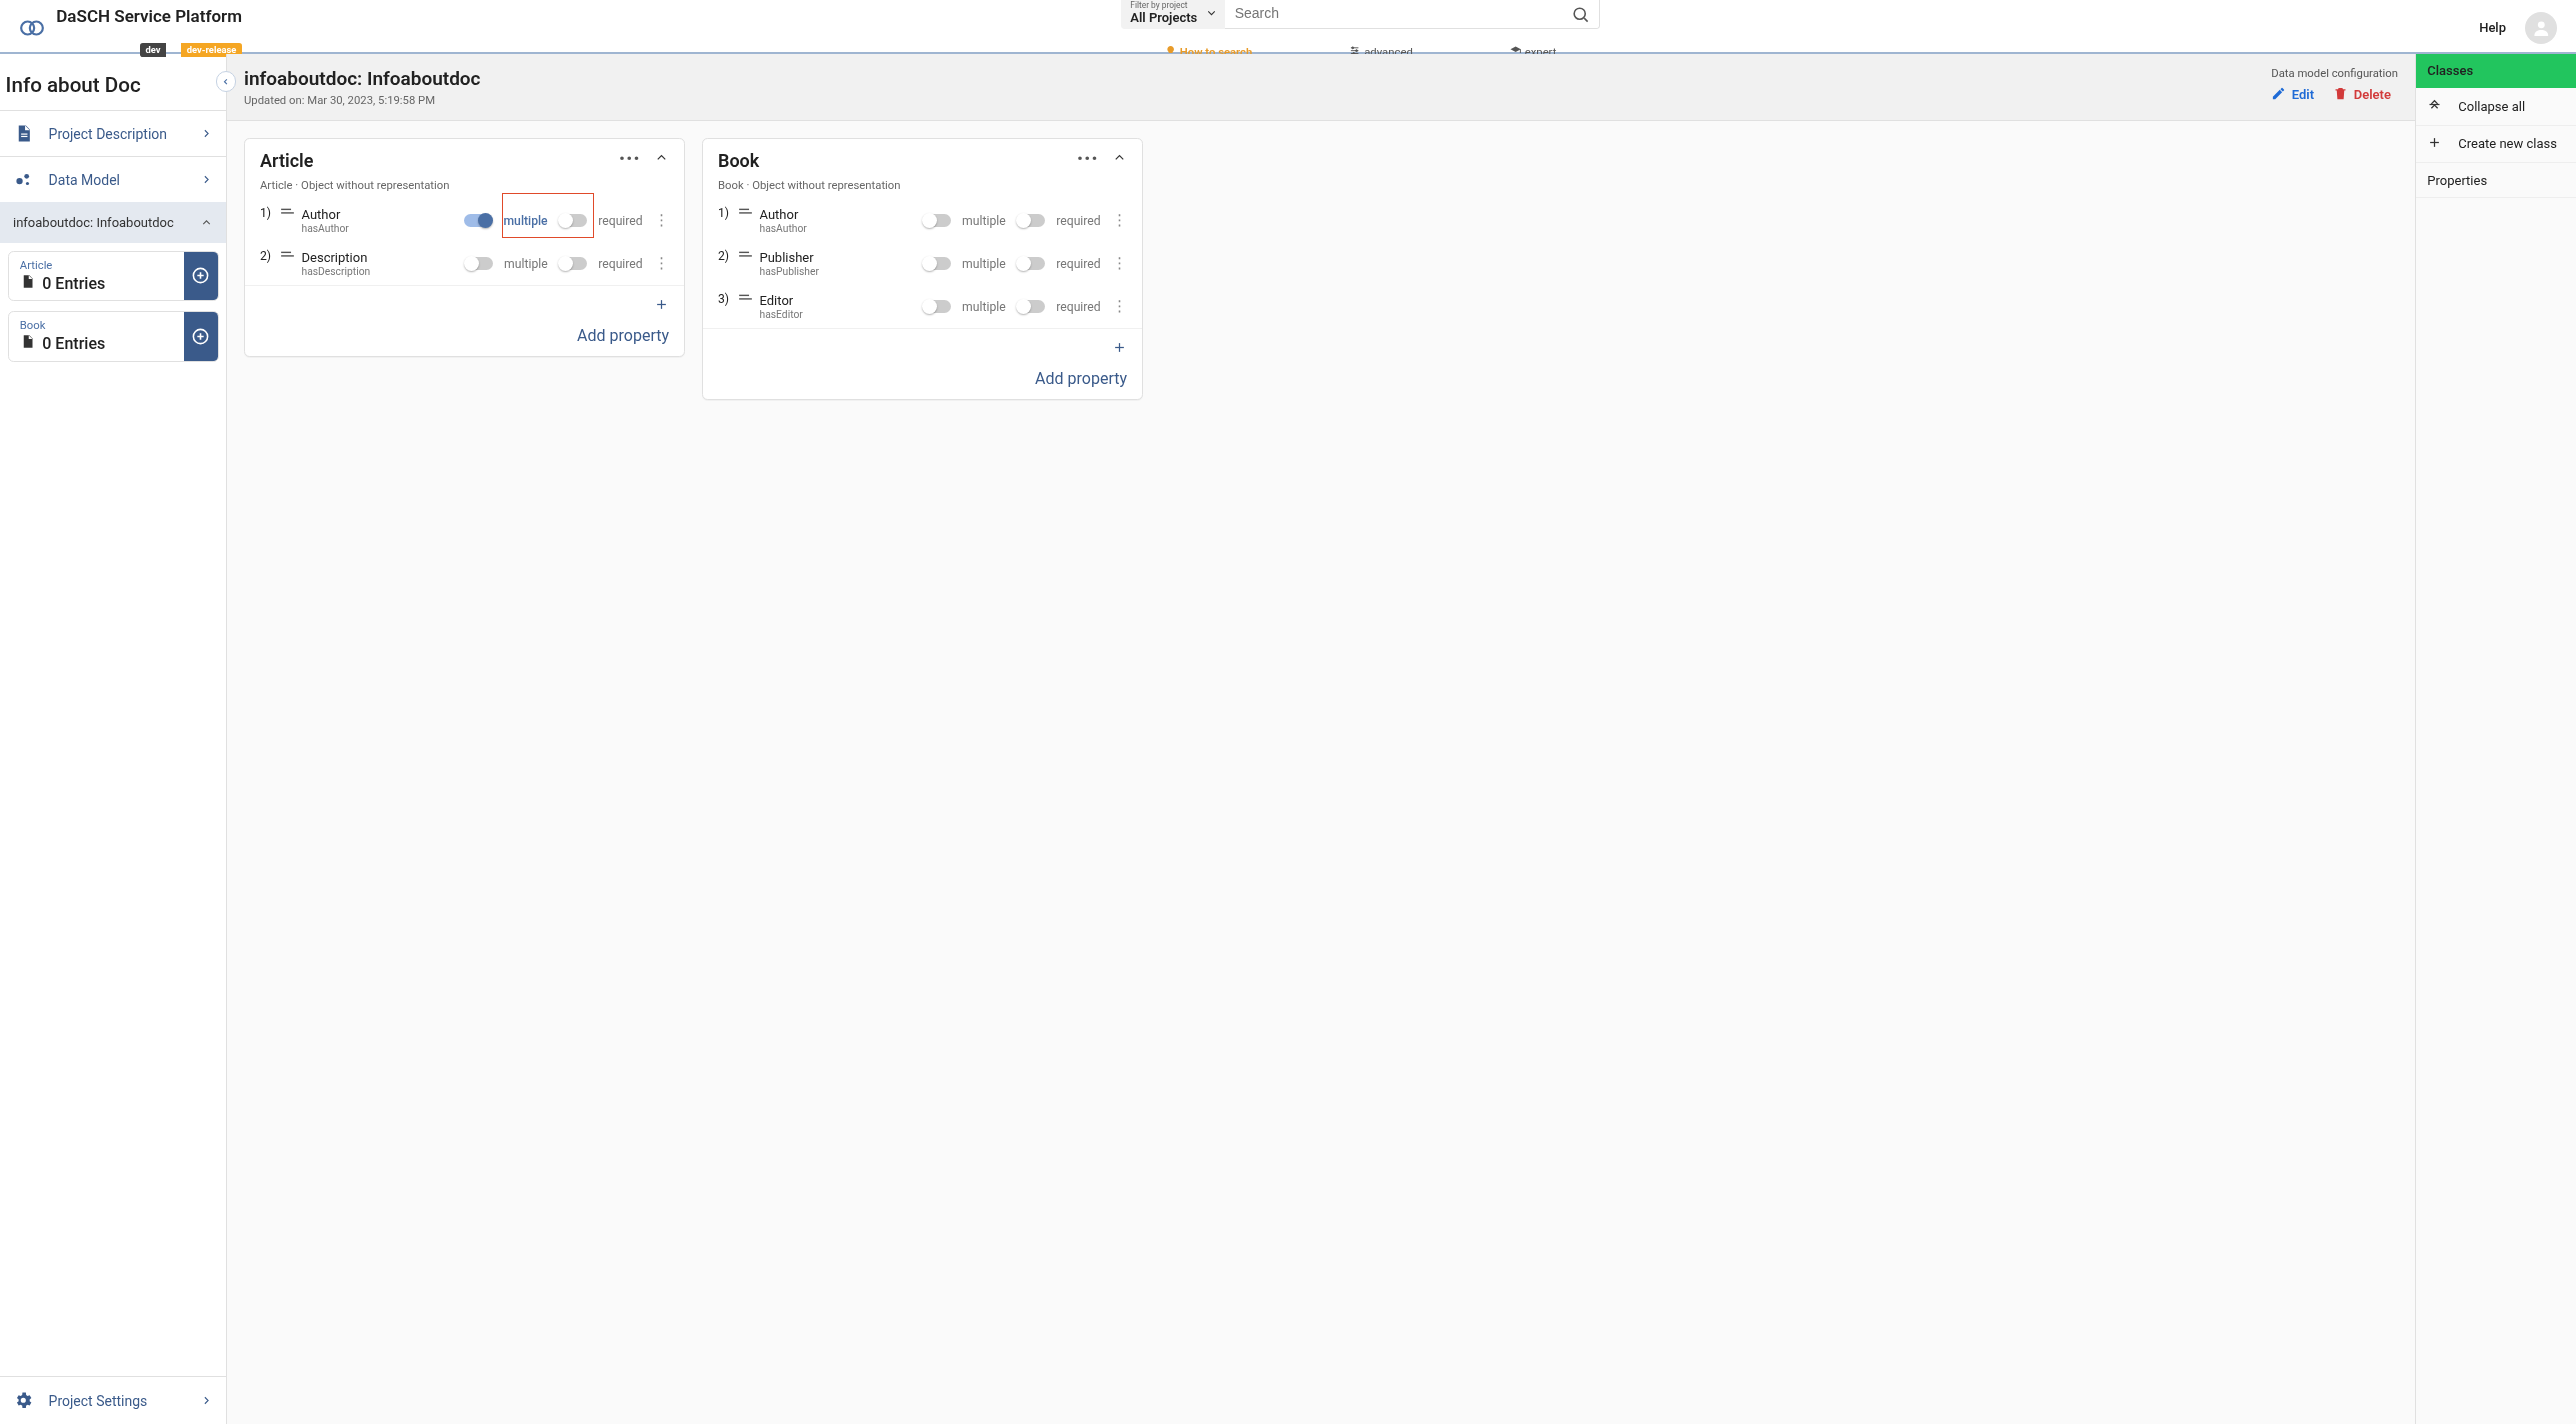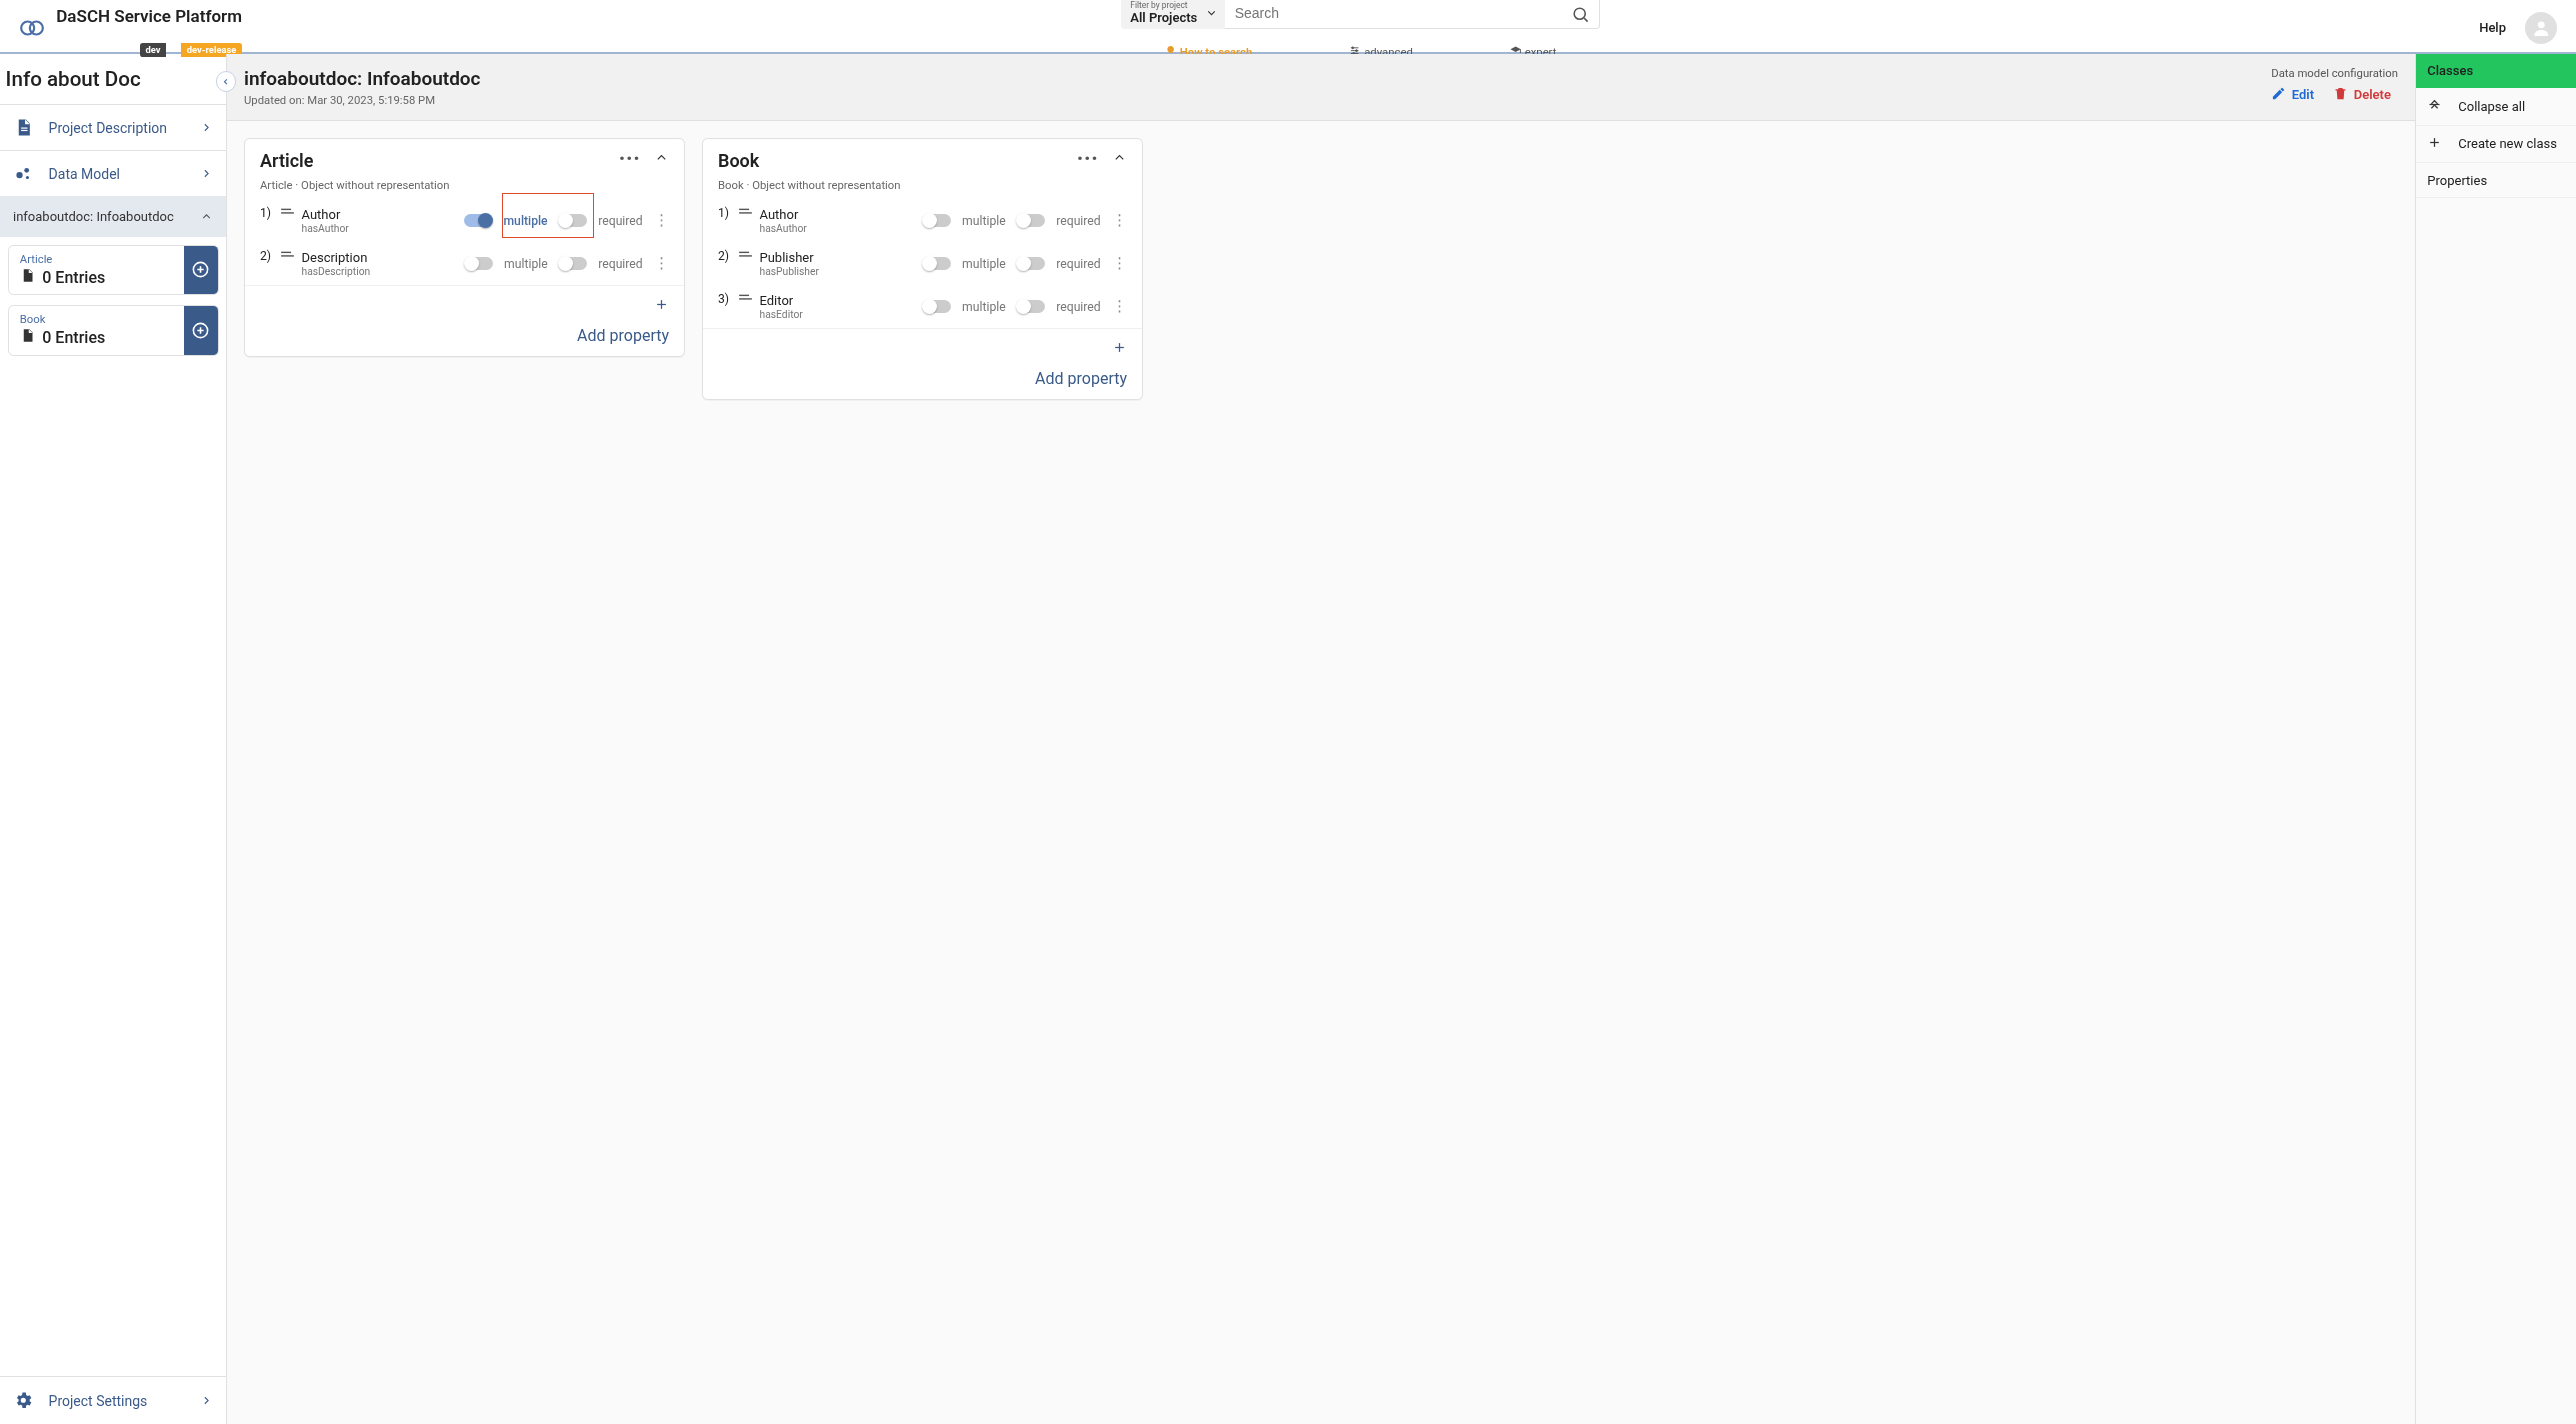--- a/index.html
+++ b/index.html
@@ -29,21 +29,21 @@
   .link-orange { color: #e89b29 !important; font-weight: 600; }
 
   .help-link { font-size: 13px; font-weight: 500; cursor: pointer; margin-right: 19px;}
   .avatar { width: 32px; height: 32px; border-radius: 50%; background: #e0e0e0; display: flex; align-items: center; justify-content: center; color: #fff; }
 
   
   .body-layout { display: flex; height: calc(100% - 54px); }
 
   
   .sidebar { width: 227px; border-right: 0.9px solid #e0e0e0; display: flex; flex-direction: column; position: relative; }
-  .side-title-row { display: flex; align-items: flex-end; justify-content: space-between; padding: 13px 5.6px 13px 5.6px; }
+  .side-title-row { display: flex; align-items: flex-end; justify-content: space-between; padding: 13px 5.6px 13px 5.6px; margin-top: 6px; }
   .side-title { font-size: 20.6px; font-weight: 500; }
   .collapse-btn { width: 20.6px; height: 20.6px; border: 0.9px solid #c5d2e3; border-radius: 50%; display: flex; align-items: center; justify-content: center; background:#fff; cursor:pointer; position:absolute; right:-10.3px; top:17px; }
   .nav-item { display: flex; align-items: center; gap: 15px; padding: 13px 13px; border-top: 0.9px solid #e0e0e0; color: #3a5a8a; font-size: 14px; cursor: pointer; }
   .nav-item .icon { width: 20.6px; display:flex; justify-content:center; }
   .nav-item .chev { margin-left: auto; }
   .nav-item.active { background: #e4e9f0; color: #333; font-size:13px; }
   .nav-item.active .chev { transform: rotate(90deg); }
   .side-entries { padding: 7.5px; display:flex; flex-direction:column; gap:9.4px; }
   .entry-card { border:0.9px solid #e0e0e0; border-radius:5.6px; display:flex; align-items:stretch; overflow:hidden; }
   .entry-main { flex:1; padding:7.5px 11.3px; }

